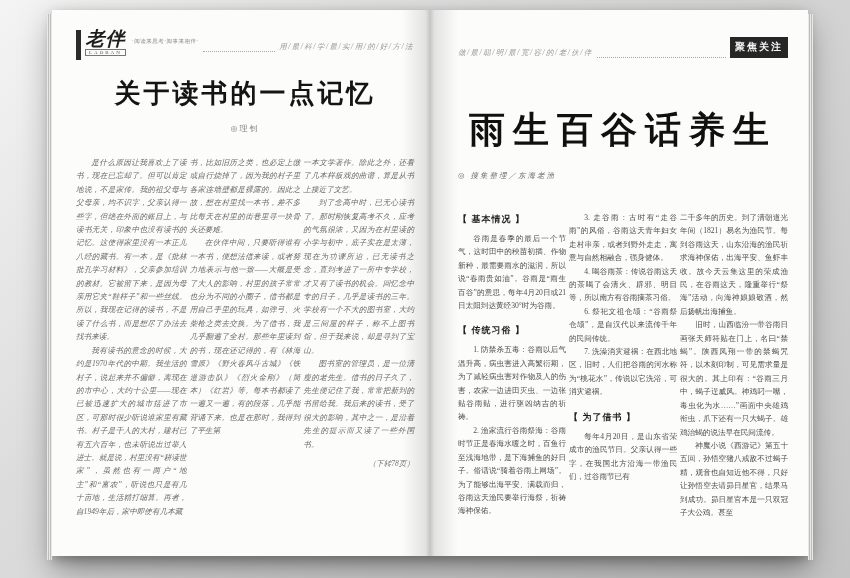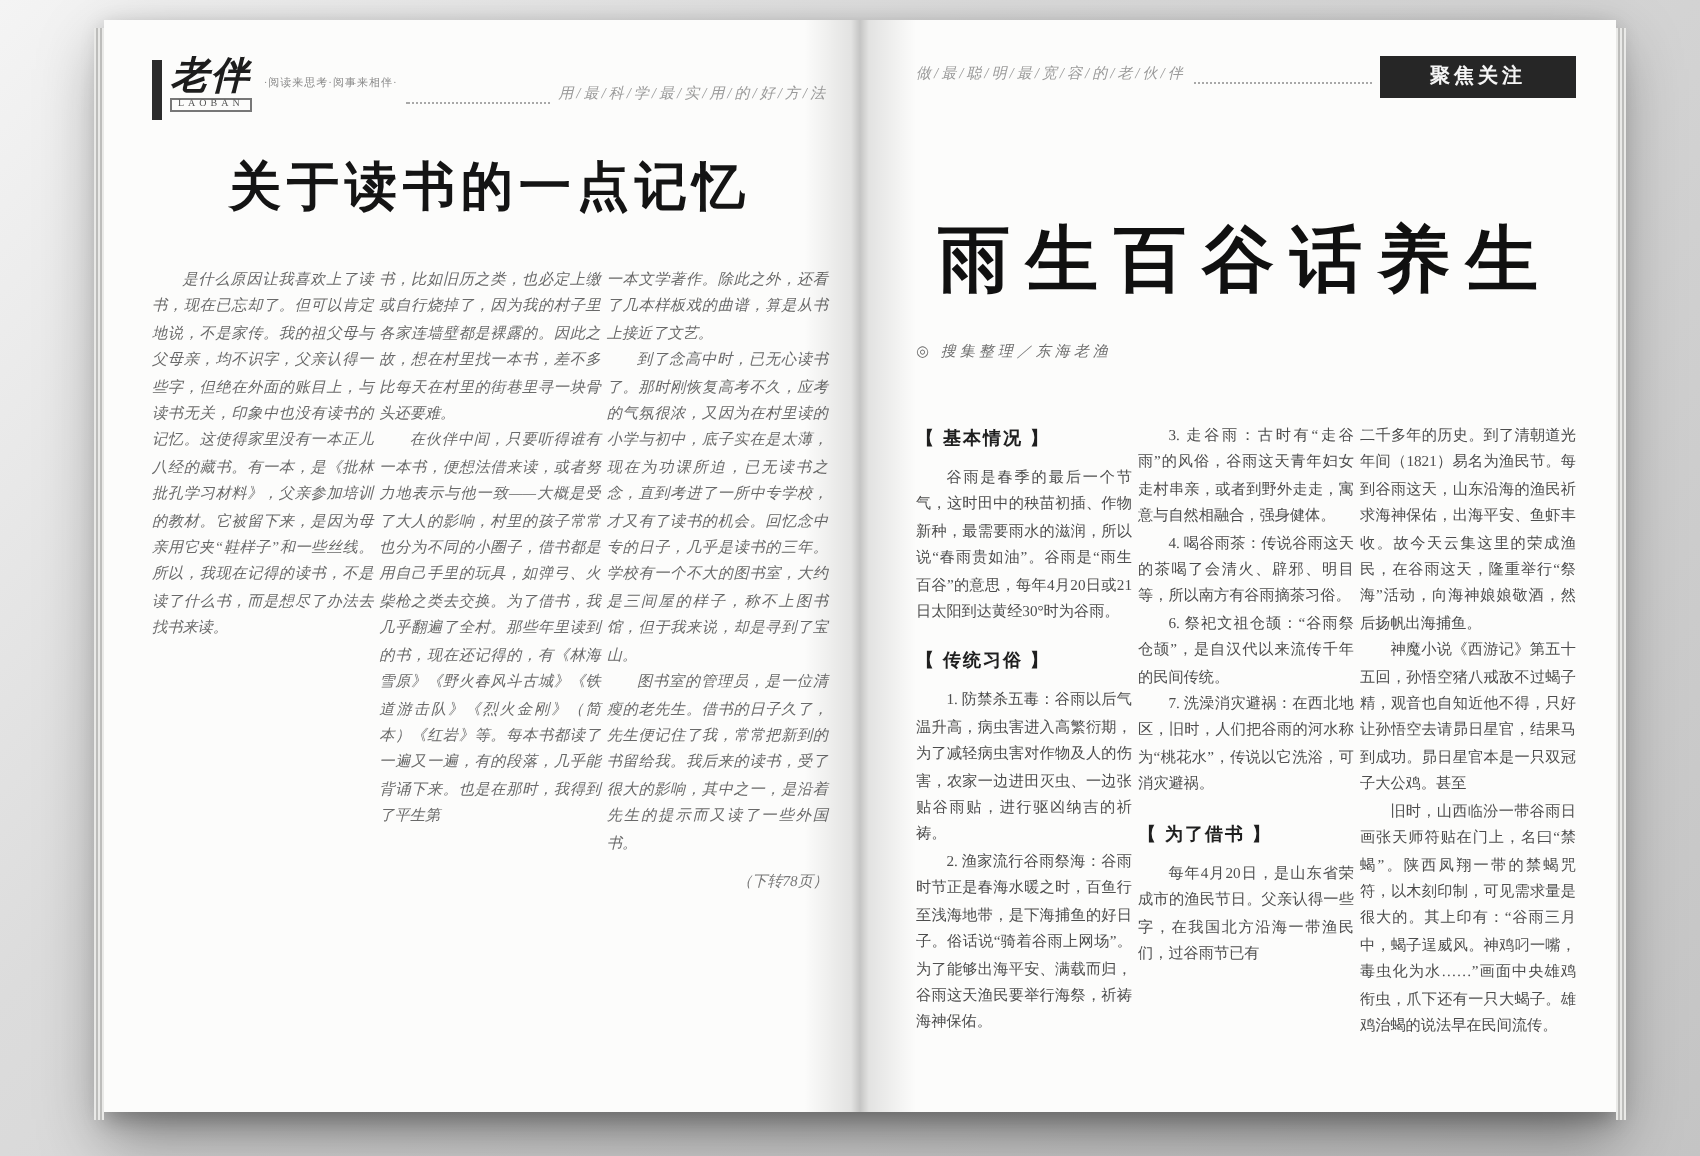--- a/index.html
+++ b/index.html
@@ -34,26 +34,26 @@
   
   .lp-header { display:flex; align-items:flex-start; height:34px; }
   .logo-wrap { display:flex; align-items:flex-start; }
   .logo-bar { width:5px; height:30px; background:#2b2b2b; margin-right:4px; }
   .logo-main { display:flex; flex-direction:column; align-items:center; }
   .logo-title { font-size:19px; font-weight:bold; font-style:italic; color:#1d1d1d; line-height:18px; letter-spacing:1px; font-family:"Liberation Serif",serif; }
   .logo-sub { font-size:5px; letter-spacing:2px; color:#555; border:1px solid #777; padding:0 3px; margin-top:1px; }
   .logo-tagline { font-size:5.5px; color:#8a8a8a; margin:8px 0 0 6px; letter-spacing:.5px; }
   .dotline { flex:1; border-bottom:1px dotted #a8a8a8; margin:0 4px; height:22px; }
   .slogan { font-size:7.5px; color:#9a9a9a; font-style:italic; letter-spacing:1.5px; padding-top:12px; white-space:nowrap; }
-  .rp-header { display:flex; align-items:flex-start; height:30px; }
+  .rp-header { display:flex; align-items:flex-end; height:30px; }
   .rp-header .slogan { padding-top:4px; }
   .rp-header .dotline { height:14px; }
   .badge {
     background:#262626; color:#f5f5f5; font-family:"Liberation Sans",sans-serif;
-    font-size:10px; font-weight:bold; letter-spacing:2px; padding:3px 25px 4px; white-space:nowrap;
+    font-size:10px; font-weight:bold; letter-spacing:2px; padding:3px 5px 4px; white-space:nowrap;
   }
 
   
   .lp-title {
     text-align:center; font-family:"Liberation Sans","DejaVu Sans",sans-serif;
     font-size:26px; font-weight:900; letter-spacing:3px; color:#141414; margin-top:12px;
   }
   .lp-author { text-align:center; font-size:8px; color:#7c7c7c; margin-top:12px; letter-spacing:2px; }
   .rp-title {
     text-align:center; font-family:"Liberation Sans","DejaVu Sans",sans-serif;
@@ -92,24 +92,26 @@
           <div class="logo-title">老伴</div>
           <div class="logo-sub">LAOBAN</div>
         </div>
         <div class="logo-tagline">·阅读来思考·阅事来相伴·</div>
       </div>
       <div class="dotline"></div>
       <div class="slogan">用/最/科/学/最/实/用/的/好/方/法</div>
     </div>
 
     <div class="lp-title">关于读书的一点记忆</div>
+    <div class="lp-author">◎理钊</div>
 
     <div class="cols">
       <div class="col">
           <div class="blk-p">是什么原因让我喜欢上了读书，现在已忘却了。但可以肯定地说，不是家传。我的祖父母与父母亲，均不识字，父亲认得一些字，但绝在外面的账目上，与读书无关，印象中也没有读书的记忆。这使得家里没有一本正儿八经的藏书。有一本，是《批林批孔学习材料》，父亲参加培训的教材。它被留下来，是因为母亲用它夹“鞋样子”和一些丝线。所以，我现在记得的读书，不是读了什么书，而是想尽了办法去找书来读。</div>
+          <div class="blk-p">我有读书的意念的时候，大约是1970年代的中期。我生活的村子，说起来并不偏僻，离现在的市中心，大约十公里——现在已被迅速扩大的城市括进了市区，可那时很少听说谁家里有藏书。村子是千人的大村，建村已有五六百年，也未听说出过举人进士。就是说，村里没有“耕读世家”，虽然也有一两户“地主”和“富农”，听说也只是有几十亩地，生活精打细算。再者，自1949年后，家中即使有几本藏</div>
         </div>
       <div class="col">
           <div class="blk-pc">书，比如旧历之类，也必定上缴或自行烧掉了，因为我的村子里各家连墙壁都是裸露的。因此之故，想在村里找一本书，差不多比每天在村里的街巷里寻一块骨头还要难。</div>
           <div class="blk-p">在伙伴中间，只要听得谁有一本书，便想法借来读，或者努力地表示与他一致——大概是受了大人的影响，村里的孩子常常也分为不同的小圈子，借书都是用自己手里的玩具，如弹弓、火柴枪之类去交换。为了借书，我几乎翻遍了全村。那些年里读到的书，现在还记得的，有《林海雪原》《野火春风斗古城》《铁道游击队》《烈火金刚》（简本）《红岩》等。每本书都读了一遍又一遍，有的段落，几乎能背诵下来。也是在那时，我得到了平生第</div>
         </div>
       <div class="col">
           <div class="blk-pc">一本文学著作。除此之外，还看了几本样板戏的曲谱，算是从书上接近了文艺。</div>
           <div class="blk-p">到了念高中时，已无心读书了。那时刚恢复高考不久，应考的气氛很浓，又因为在村里读的小学与初中，底子实在是太薄，现在为功课所迫，已无读书之念，直到考进了一所中专学校，才又有了读书的机会。回忆念中专的日子，几乎是读书的三年。学校有一个不大的图书室，大约是三间屋的样子，称不上图书馆，但于我来说，却是寻到了宝山。</div>
           <div class="blk-p">图书室的管理员，是一位清瘦的老先生。借书的日子久了，先生便记住了我，常常把新到的书留给我。我后来的读书，受了很大的影响，其中之一，是沿着先生的提示而又读了一些外国书。</div>
           <div class="blk-cont">（下转78页）</div>
@@ -138,20 +140,20 @@
       <div class="col">
           <div class="blk-p">3. 走谷雨：古时有“走谷雨”的风俗，谷雨这天青年妇女走村串亲，或者到野外走走，寓意与自然相融合，强身健体。</div>
           <div class="blk-p">4. 喝谷雨茶：传说谷雨这天的茶喝了会清火、辟邪、明目等，所以南方有谷雨摘茶习俗。</div>
           <div class="blk-p">6. 祭祀文祖仓颉：“谷雨祭仓颉”，是自汉代以来流传千年的民间传统。</div>
           <div class="blk-p">7. 洗澡消灾避祸：在西北地区，旧时，人们把谷雨的河水称为“桃花水”，传说以它洗浴，可消灾避祸。</div>
           <div class="blk-h">【 为了借书 】</div>
           <div class="blk-p">每年4月20日，是山东省荣成市的渔民节日。父亲认得一些字，在我国北方沿海一带渔民们，过谷雨节已有</div>
         </div>
       <div class="col">
           <div class="blk-pc">二千多年的历史。到了清朝道光年间（1821）易名为渔民节。每到谷雨这天，山东沿海的渔民祈求海神保佑，出海平安、鱼虾丰收。故今天云集这里的荣成渔民，在谷雨这天，隆重举行“祭海”活动，向海神娘娘敬酒，然后扬帆出海捕鱼。</div>
+          <div class="blk-p">旧时，山西临汾一带谷雨日画张天师符贴在门上，名曰“禁蝎”。陕西凤翔一带的禁蝎咒符，以木刻印制，可见需求量是很大的。其上印有：“谷雨三月中，蝎子逞威风。神鸡叼一嘴，毒虫化为水……”画面中央雄鸡衔虫，爪下还有一只大蝎子。雄鸡治蝎的说法早在民间流传。</div>
           <div class="blk-p">神魔小说《西游记》第五十五回，孙悟空猪八戒敌不过蝎子精，观音也自知近他不得，只好让孙悟空去请昴日星官，结果马到成功。昴日星官本是一只双冠子大公鸡。甚至</div>
-          <div class="blk-p">旧时，山西临汾一带谷雨日画张天师符贴在门上，名曰“禁蝎”。陕西凤翔一带的禁蝎咒符，以木刻印制，可见需求量是很大的。其上印有：“谷雨三月中，蝎子逞威风。神鸡叼一嘴，毒虫化为水……”画面中央雄鸡衔虫，爪下还有一只大蝎子。雄鸡治蝎的说法早在民间流传。</div>
         </div>
     </div>
   </div>
 
   <div class="spine"></div>
 </div>
 
 </body></html>

